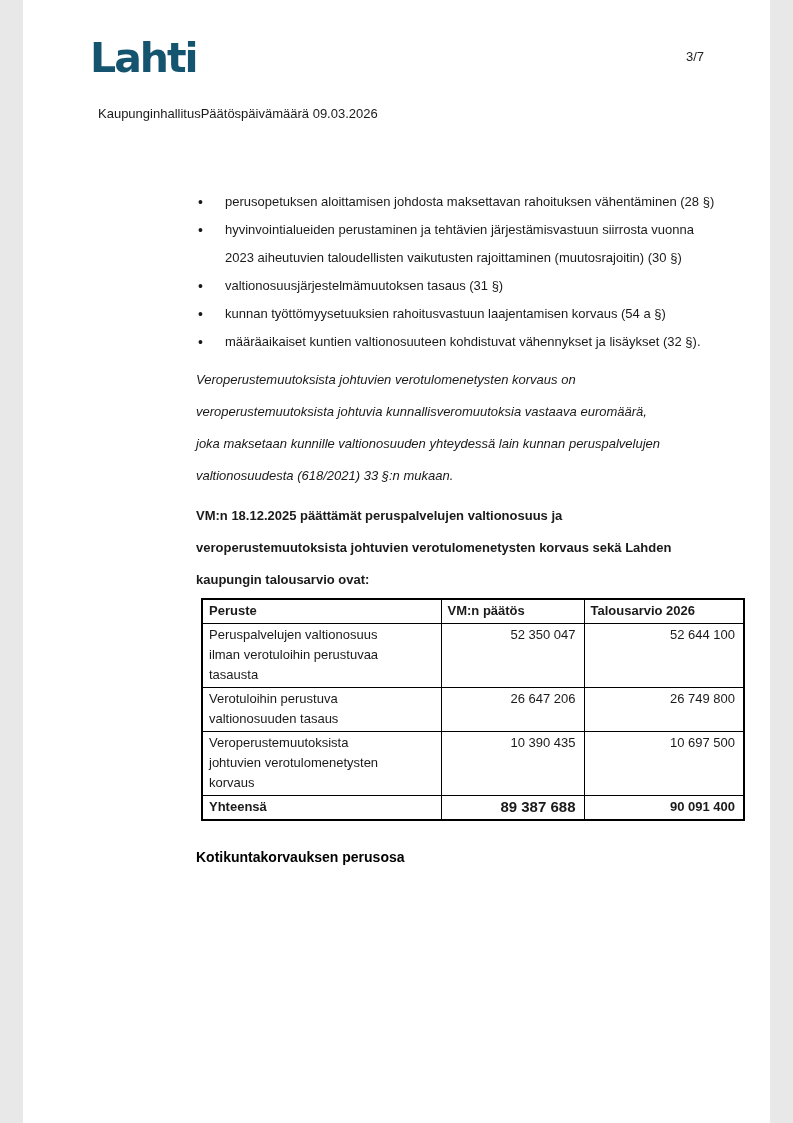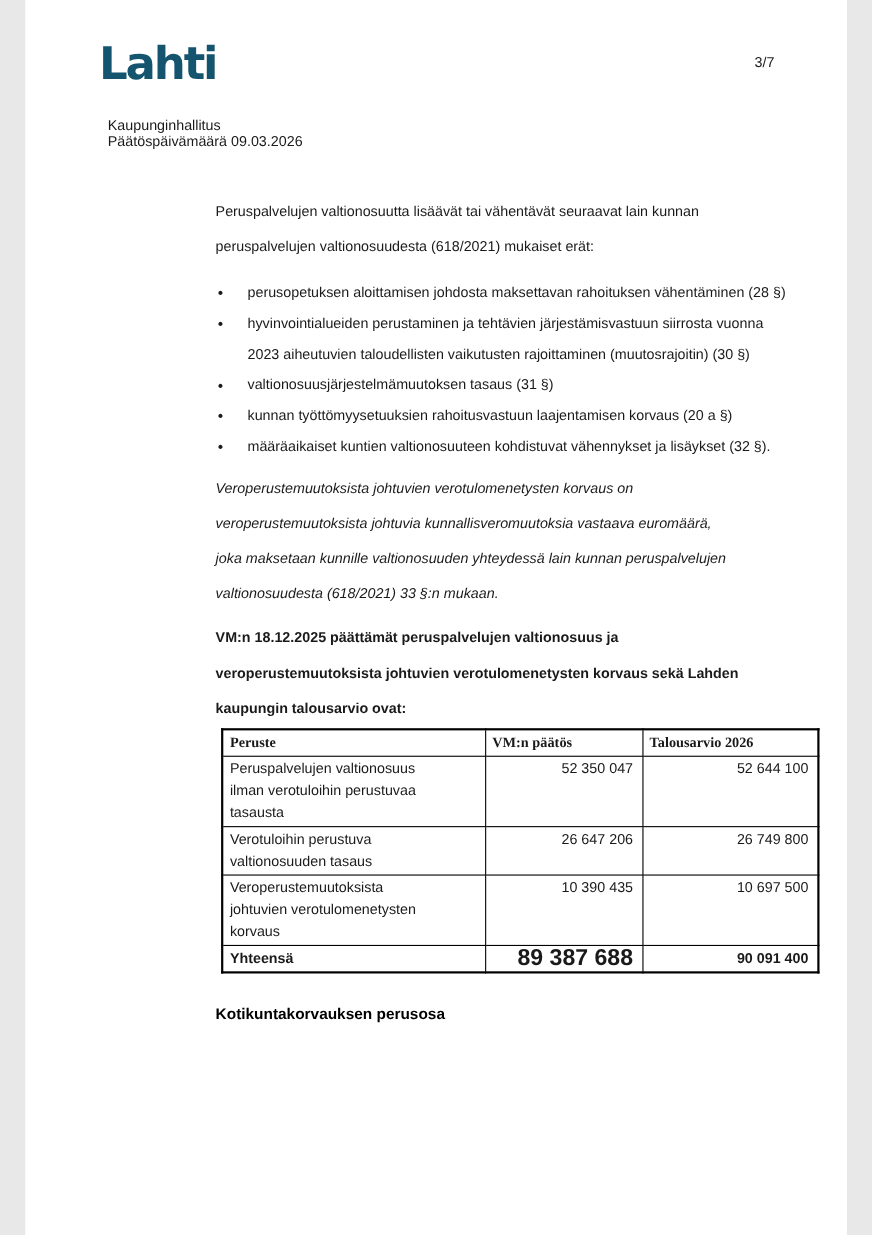--- a/index.html
+++ b/index.html
@@ -35,21 +35,20 @@
   }
   .subheader {
     position: absolute;
     top: 106px;
     left: 75px;
     right: 84px;
     display: flex;
     justify-content: flex-start;
     font-size: 13px;
     color: #1a1a1a;
-    flex-direction: column;
   }
 
   
   .main {
     position: absolute;
     top: 176px;
     left: 173px;
     width: 575px;
   }
   .para {
@@ -91,24 +90,24 @@
     font-size: 13px;
   }
   table.vo-table th, table.vo-table td {
     border: 1px solid #000;
     padding: 1px 8px 2px 6px;
     vertical-align: top;
     line-height: 20px;
     white-space: pre-line;
     overflow: hidden;
   }
-  table.vo-table th { text-align: left; font-weight: bold; font-family: Liberation Serif, serif; }
+  table.vo-table th { text-align: left; font-weight: bold; }
   table.vo-table td.num { text-align: right; }
   table.vo-table tr.total td { font-weight: bold; }
-  table.vo-table tr.total td.num-vm { font-size: 21px; }
+  table.vo-table tr.total td.num-vm { font-size: 15px; }
 
   
   .section-heading {
     margin: 28px 0 0 0;
     font-size: 14px;
     font-weight: bold;
     color: #000000;
   }
 </style>
 </head>
@@ -120,29 +119,27 @@
 
   <div class="page-number">3/7</div>
 
   <div class="subheader">
     <span>Kaupunginhallitus</span>
     <span>Päätöspäivämäärä 09.03.2026</span>
   </div>
 
   <div class="main">
 
-    <p class="para">Peruspalvelujen valtionosuutta lisäävät tai vähentävät seuraavat lain kunnan
-peruspalvelujen valtionosuudesta (618/2021) mukaiset erät:</p>
 
     <ul class="bullets">
       <li>perusopetuksen aloittamisen johdosta maksettavan rahoituksen vähentäminen (28 §)</li>
       <li>hyvinvointialueiden perustaminen ja tehtävien järjestämisvastuun siirrosta vuonna
 2023 aiheutuvien taloudellisten vaikutusten rajoittaminen (muutosrajoitin) (30 §)</li>
       <li>valtionosuusjärjestelmämuutoksen tasaus (31 §)</li>
-      <li>kunnan työttömyysetuuksien rahoitusvastuun laajentamisen korvaus (20 a §)</li>
+      <li>kunnan työttömyysetuuksien rahoitusvastuun laajentamisen korvaus (54 a §)</li>
       <li>määräaikaiset kuntien valtionosuuteen kohdistuvat vähennykset ja lisäykset (32 §).</li>
     </ul>
 
     <p class="para after-list">Veroperustemuutoksista johtuvien verotulomenetysten korvaus on
 veroperustemuutoksista johtuvia kunnallisveromuutoksia vastaava euromäärä,
 joka maksetaan kunnille valtionosuuden yhteydessä lain kunnan peruspalvelujen
 valtionosuudesta (618/2021) 33 §:n mukaan.</p>
 
     <p class="para">VM:n 18.12.2025 päättämät peruspalvelujen valtionosuus ja
 veroperustemuutoksista johtuvien verotulomenetysten korvaus sekä Lahden

